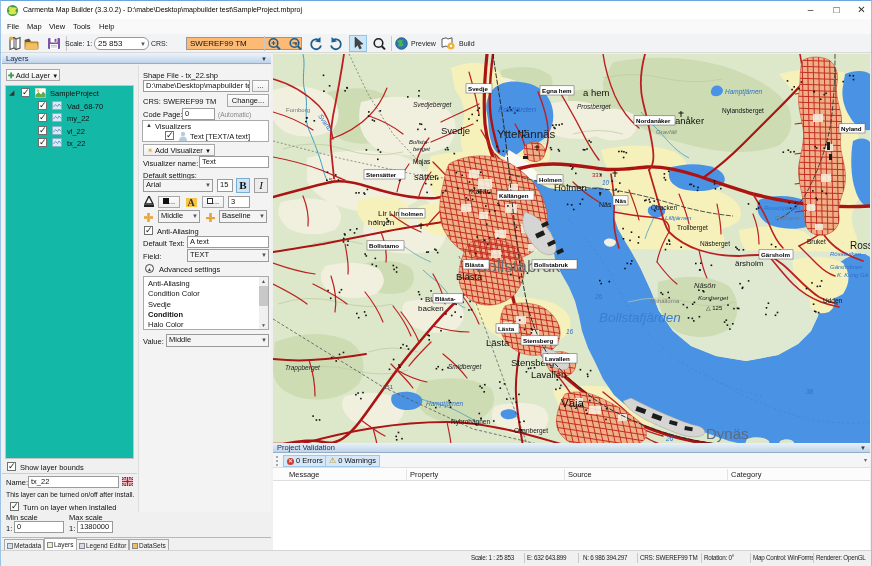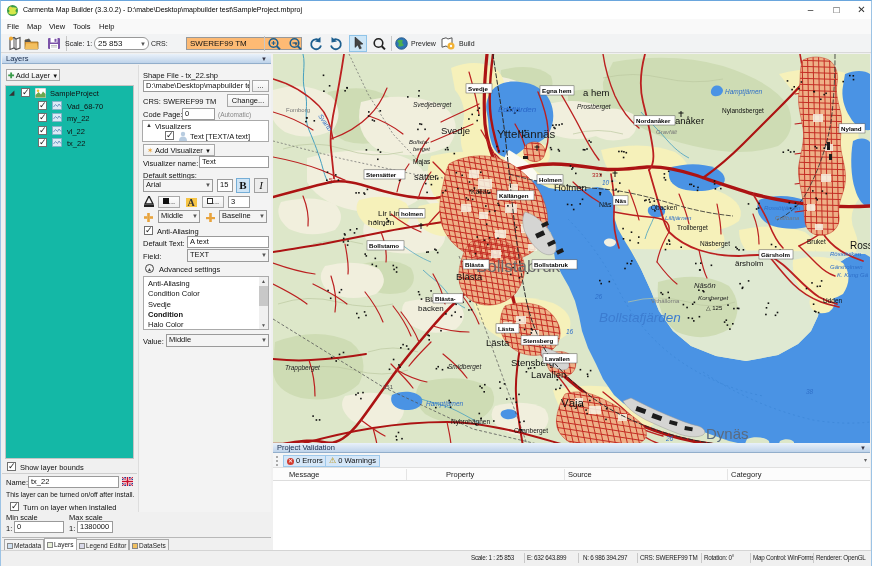--- a/index.html
+++ b/index.html
@@ -993,21 +993,21 @@
   <div id="valpanel" class="abs">
     <div class="panelhdr" style="height:10px;">Project Validation <span style="position:absolute;right:4px;top:0px;font-size:6px;color:#334">▼</span></div>
     <div style="position:absolute;left:0;top:11px;width:597px;height:14px;background:#f4f5f6;border-bottom:1px solid #e0e0e0;">
       <div style="position:absolute;left:3px;top:2px;width:3px;height:10px;border-left:2px dotted #aaa;"></div>
       <div style="position:absolute;left:10px;top:1px;height:12px;background:#d5e7f8;border:1px solid #9ec8ea;font-size:7.5px;color:#111;padding:0 3px;line-height:10px;"><span style="color:#fff;background:#d23b2e;border-radius:50%;display:inline-block;width:7px;height:7px;font-size:6px;line-height:7px;text-align:center;">✕</span> 0 Errors</div>
       <div style="position:absolute;left:52px;top:1px;height:12px;background:#d5e7f8;border:1px solid #9ec8ea;font-size:7.5px;color:#111;padding:0 3px;line-height:10px;"><span style="color:#b58a00;font-size:8px;">⚠</span> 0 Warnings</div>
       <div style="position:absolute;right:3px;top:2px;font-size:6px;color:#666;">▾</div>
     </div>
     <div style="position:absolute;left:0;top:25px;width:597px;height:13px;background:#fcfcfc;border-bottom:1px solid #ddd;">
       <span style="position:absolute;left:16px;top:2px;font-size:7.5px;color:#222;">Message</span>
-      <span style="position:absolute;left:137px;top:2px;font-size:7.5px;color:#222;margin-left:36px;">Property</span>
+      <span style="position:absolute;left:137px;top:2px;font-size:7.5px;color:#222;">Property</span>
       <span style="position:absolute;left:295px;top:2px;font-size:7.5px;color:#222;">Source</span>
       <span style="position:absolute;left:458px;top:2px;font-size:7.5px;color:#222;">Category</span>
       <div style="position:absolute;left:133px;top:1px;width:1px;height:11px;background:#e4e4e4;"></div>
       <div style="position:absolute;left:291px;top:1px;width:1px;height:11px;background:#e4e4e4;"></div>
       <div style="position:absolute;left:454px;top:1px;width:1px;height:11px;background:#e4e4e4;"></div>
     </div>
     <div style="position:absolute;left:0;top:38px;width:597px;height:70px;background:#fff;"></div>
   </div>
   <div class="abs" style="left:1px;top:536px;width:269px;height:14px;background:#f0f0f0;border-top:1px solid #b8b8b8;">
     <div class="tab" style="left:2px;top:1px;"><span style="display:inline-block;width:6px;height:6px;background:#cfe0f0;border:1px solid #888;vertical-align:-1px;margin-right:1px;"></span>Metadata</div>

